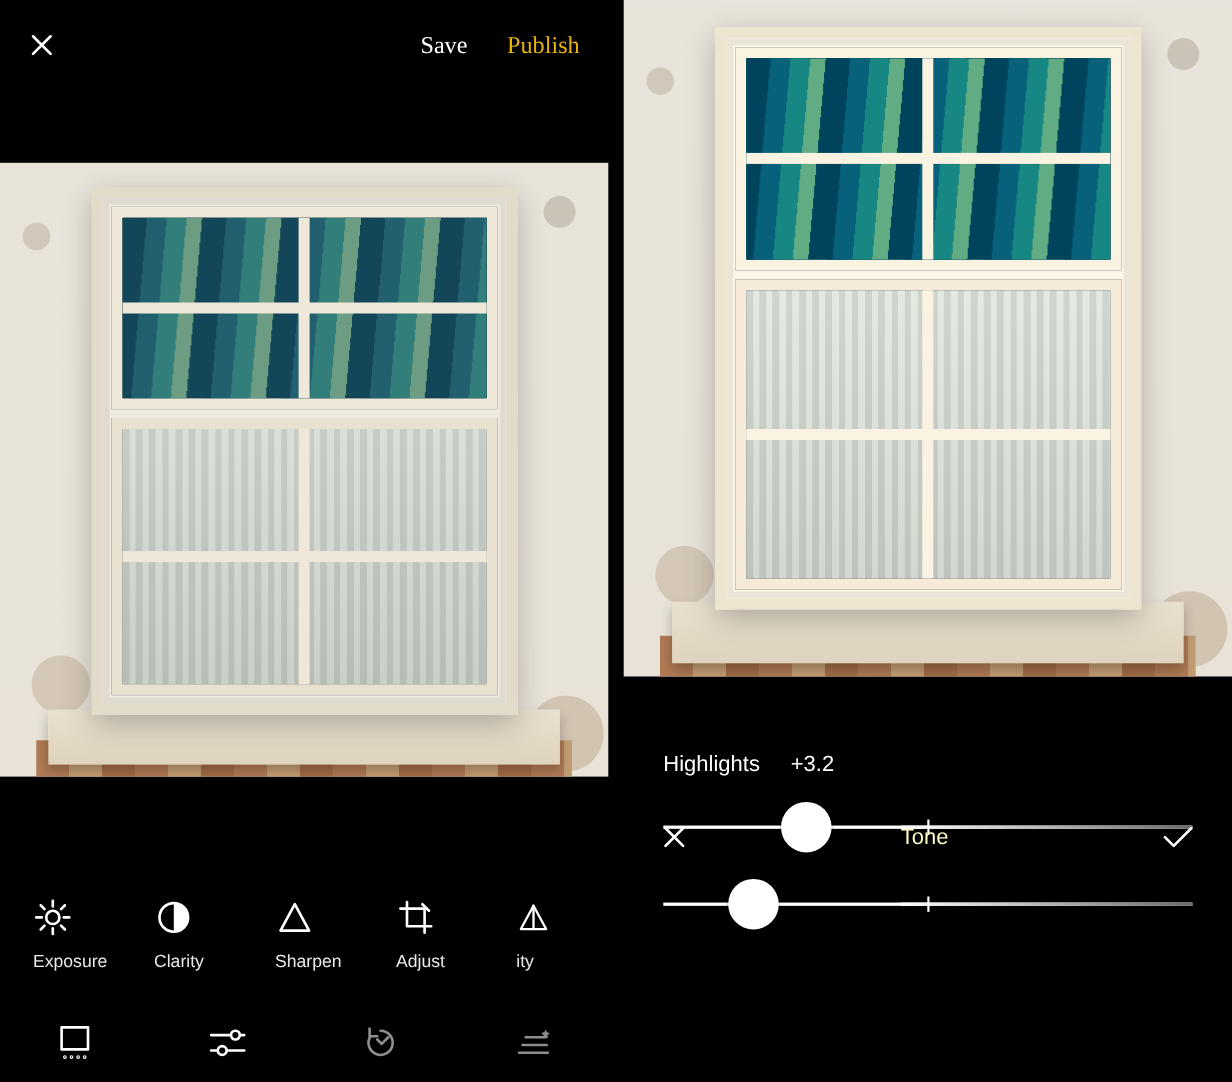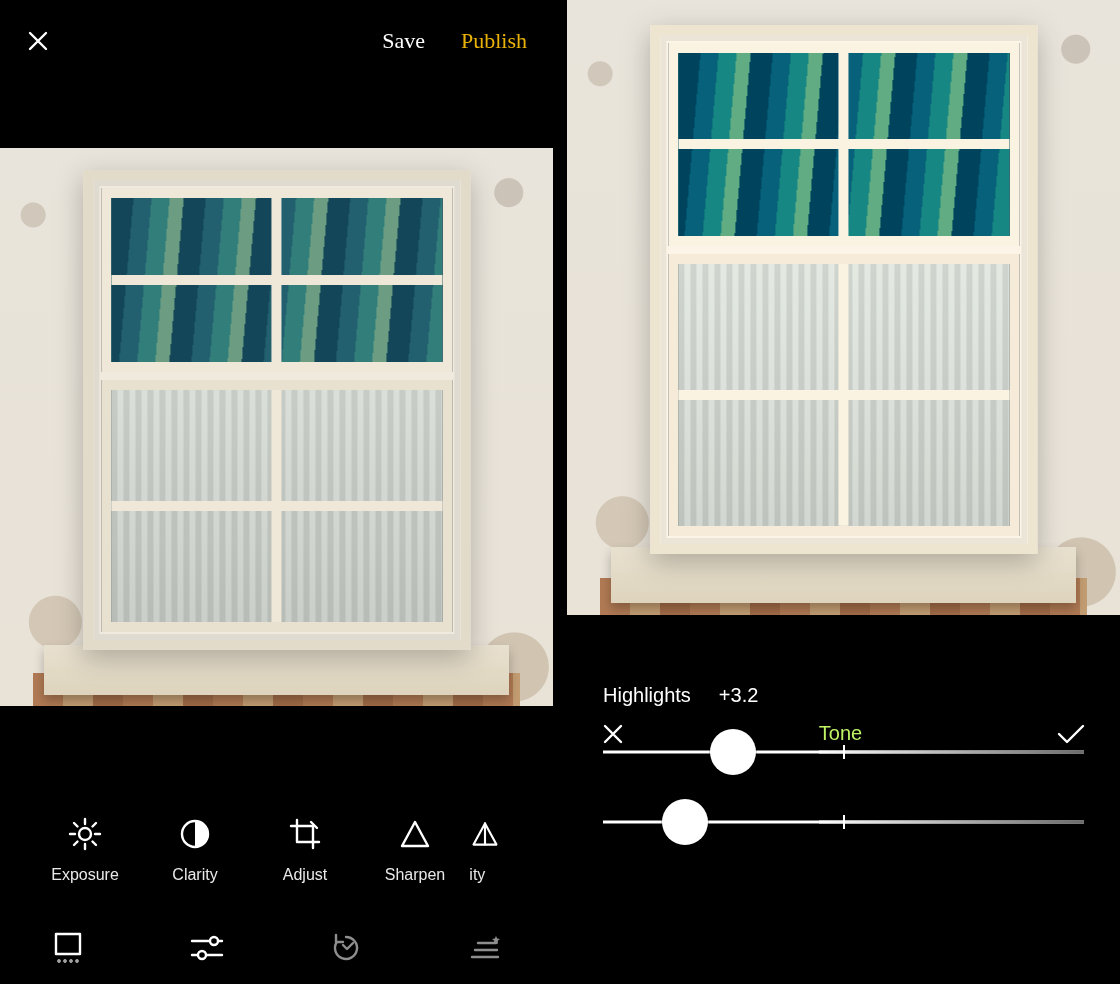--- a/index.html
+++ b/index.html
@@ -84,21 +84,21 @@
   .preview-right .upper-glass { filter:contrast(1.2) saturate(1.2) brightness(1.02); }
 
   
   .toolrow {
     position:absolute; left:0; right:0; top:800px; height:100px;
     display:flex; align-items:center; color:#fff;
     padding-left:30px; gap:0;
     overflow:hidden;
   }
   .tool {
-    width:110px; flex:0 0 110px; display:flex; flex-direction:column; align-items:center; gap:14px;
+    width:110px; flex:0 0 110px; display:flex; flex-direction:column; align-items:flex-start; gap:14px;
     cursor:pointer;
   }
   .tool:last-child { width:60px; flex:0 0 60px; align-items:flex-start; }
   .tool .ticon { width:36px; height:36px; display:flex; align-items:center; justify-content:center; }
   .tool .tlabel { font-size:16px; color:#e9e9e9; white-space:nowrap; }
 
   
   .tabbar {
     position:absolute; left:0; right:0; bottom:0; height:72px;
     display:flex; align-items:center; justify-content:space-between;
@@ -130,22 +130,22 @@
   .thumb {
     position:absolute; top:50%; width:46px; height:46px; border-radius:50%;
     background:#fff; transform:translate(-50%,-50%);
     box-shadow:0 0 0 1px rgba(0,0,0,.2);
     cursor:grab;
   }
 
   
   .bottombar-r {
     position:absolute; left:0; right:0; bottom:0; height:78px;
-    display:flex; align-items:flex-start; justify-content:space-between;
-    padding:0 34px; color:#bef264;
+    display:flex; align-items:center; justify-content:space-between;
+    padding:0 34px; color:#fef9c3;
   }
   .bottombar-r .title { font-size:20px; }
 
   
   .stroke { stroke:#fff; stroke-width:2.4; fill:none; stroke-linecap:round; stroke-linejoin:round; }
   .dim .stroke { stroke:#8e8e8e; }
 </style>
 </head>
 <body>
 
@@ -207,35 +207,35 @@
             <circle class="stroke" cx="17" cy="17" r="13"></circle>
             <path d="M17 4a13 13 0 0 1 0 26z" fill="#fff"></path>
           </svg>
         </div>
         <div class="tlabel">Clarity</div>
       </div>
 
       <div class="tool">
         <div class="ticon">
           <svg width="34" height="34" viewBox="0 0 34 34">
+            <path class="stroke" d="M17 5 L30 29 H4 Z"></path>
+          </svg>
+        </div>
+        <div class="tlabel">Sharpen</div>
+      </div>
+
+      <div class="tool">
+        <div class="ticon">
+          <svg width="34" height="34" viewBox="0 0 34 34">
             <path class="stroke" d="M9 3v22h22"></path>
             <path class="stroke" d="M3 9h22v22"></path>
             <path class="stroke" d="M23 5l6 6"></path>
           </svg>
         </div>
         <div class="tlabel">Adjust</div>
-      </div>
-
-      <div class="tool">
-        <div class="ticon">
-          <svg width="34" height="34" viewBox="0 0 34 34">
-            <path class="stroke" d="M17 5 L30 29 H4 Z"></path>
-          </svg>
-        </div>
-        <div class="tlabel">Sharpen</div>
       </div>
 
       <div class="tool" style="overflow:hidden;">
         <div class="ticon" style="width:30px;">
           <svg width="34" height="34" viewBox="0 0 34 34">
             <path class="stroke" d="M17 5 L30 29 H4 Z"></path>
             <path class="stroke" d="M17 5 v24"></path>
           </svg>
         </div>
         <div class="tlabel" style="margin-left:-30px;">Clarity</div>

